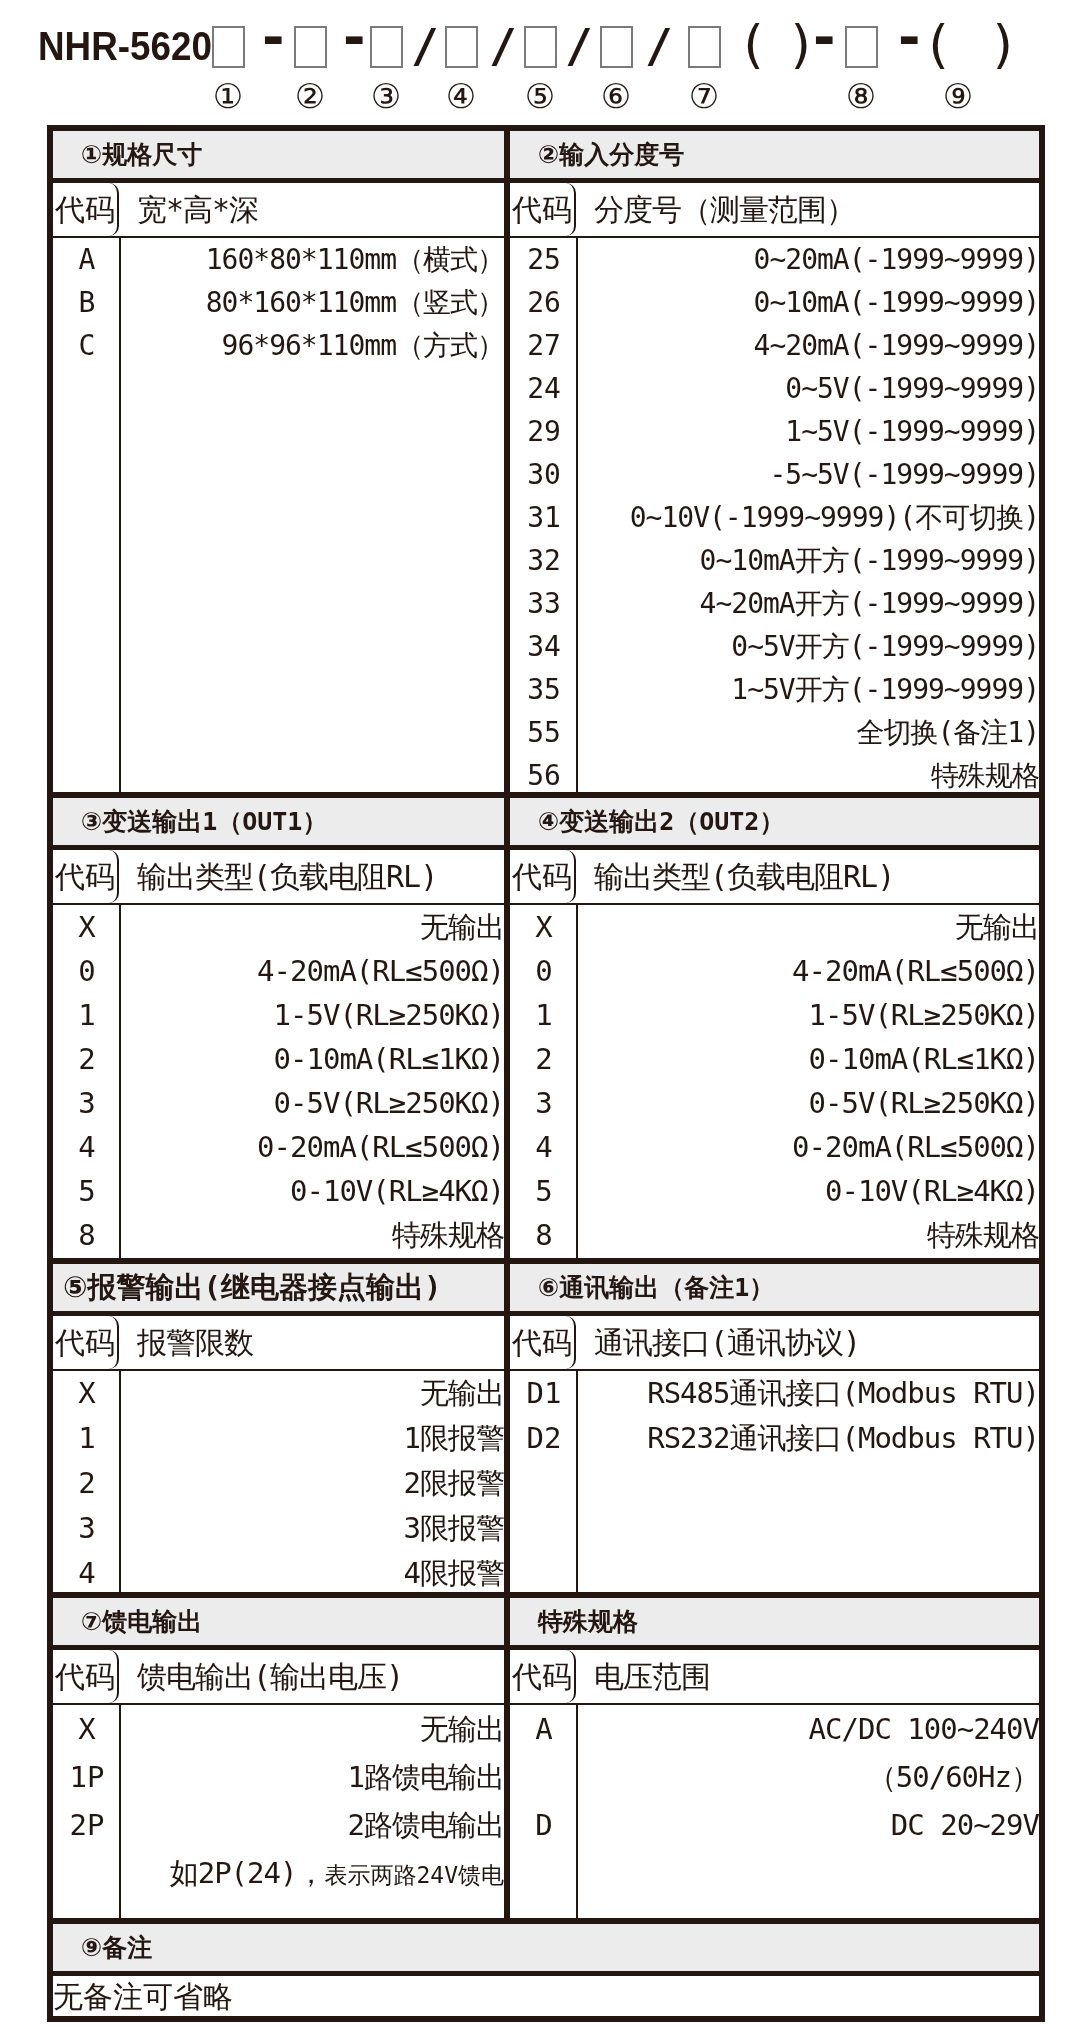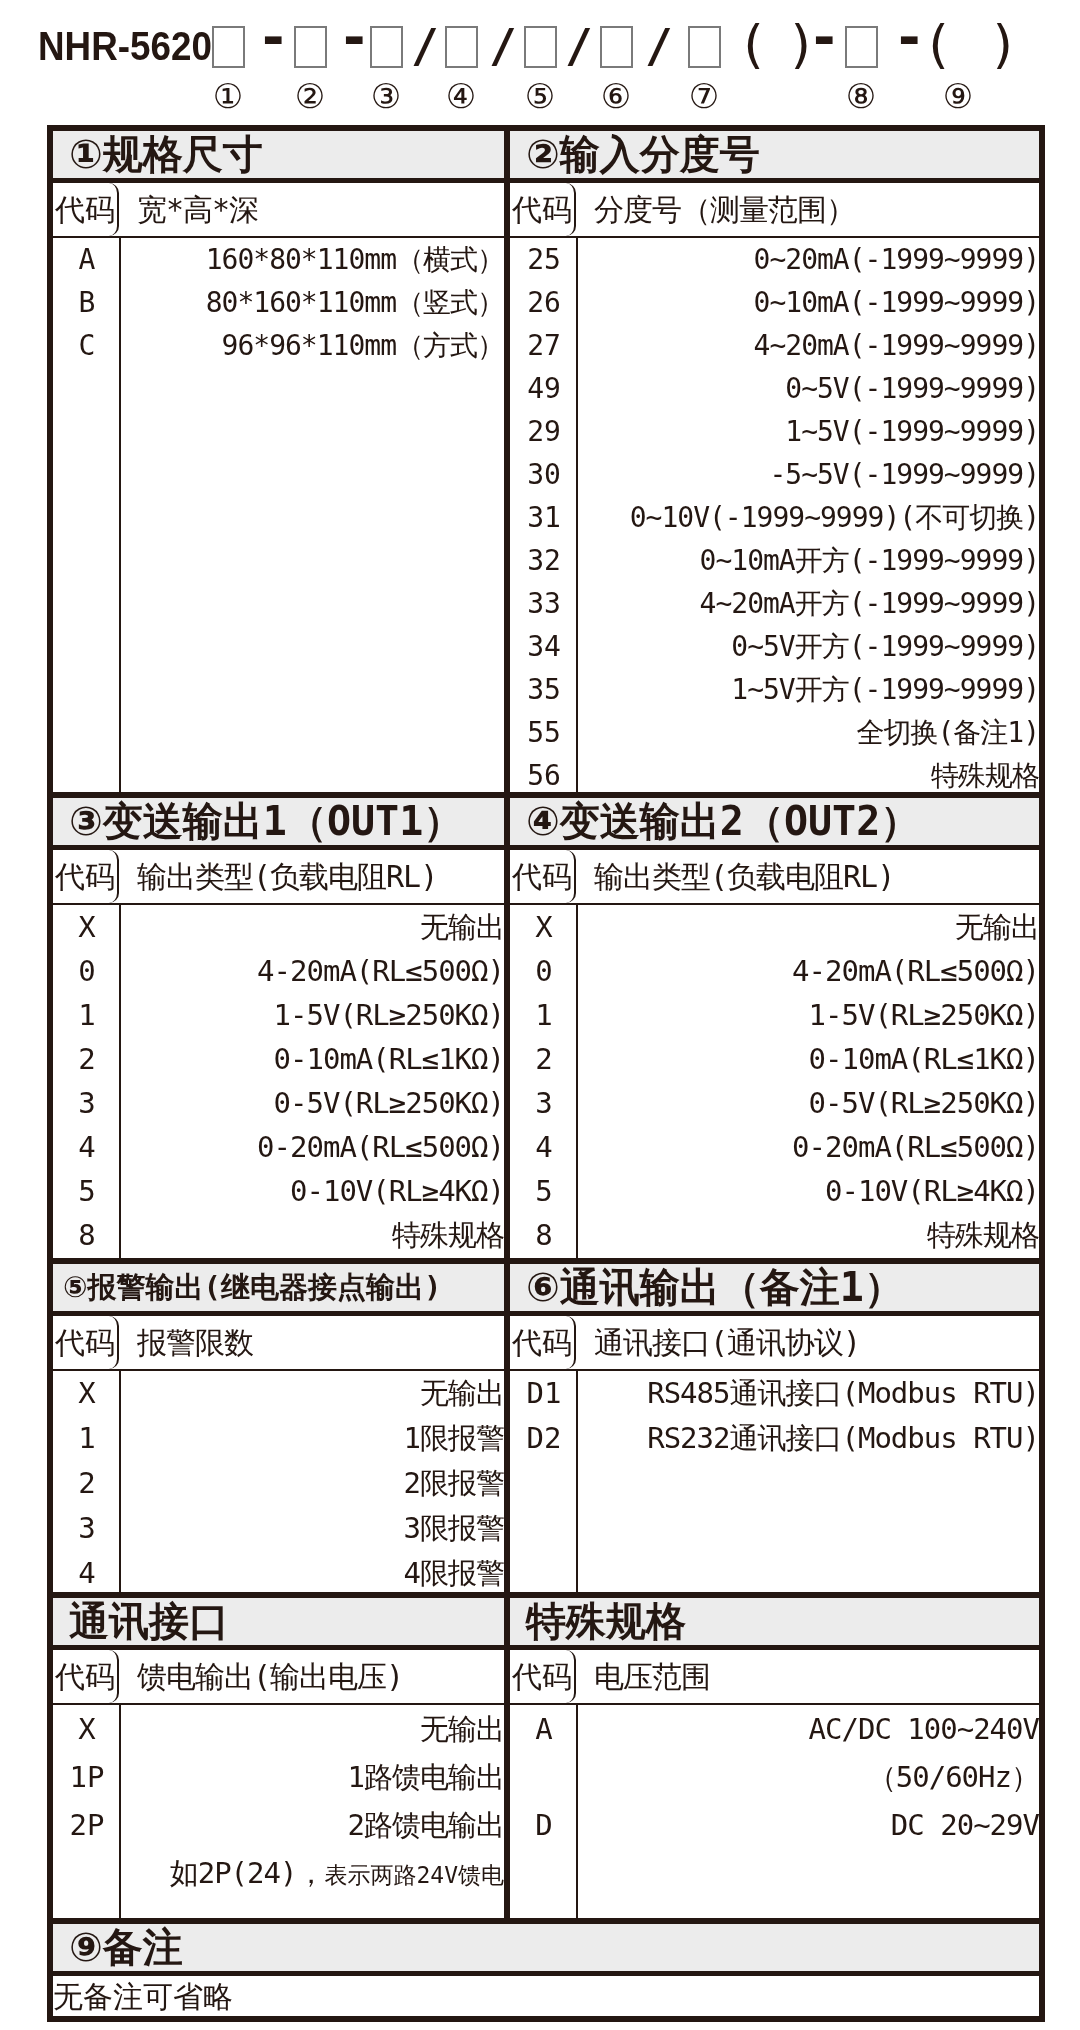--- a/index.html
+++ b/index.html
@@ -29,21 +29,21 @@
     display:flex;flex-direction:column;background:#fff;
   }
   .block{display:flex;flex-direction:row;box-sizing:border-box;flex:0 0 auto;}
   .block + .block{border-top:6px solid #241712;}
   .pane{display:flex;flex-direction:column;box-sizing:border-box;}
   .pane.left{width:457px;border-right:6px solid #241712;flex:0 0 auto;}
   .pane.right{flex:1 1 auto;min-width:0;}
   .pane.full{width:100%;}
   .band{
     height:47px;flex:0 0 auto;background:#ececec;border-bottom:5px solid #241712;
-    font-size:40px;font-weight:bold;line-height:47px;padding-left:16px;
+    font-size:25px;font-weight:bold;line-height:47px;padding-left:28px;
     white-space:nowrap;overflow:hidden;box-sizing:content-box;
   }
   .band.small-title{font-size:29px;padding-left:10px;}
   .colhead{
     height:53px;flex:0 0 auto;border-bottom:2px solid #241712;
     display:flex;flex-direction:row;font-size:30px;line-height:53px;white-space:nowrap;
   }
   .colhead .code{width:66px;flex:0 0 auto;border-right:2px solid #241712;text-align:center;box-sizing:border-box;border-radius:10px;}
   .colhead .desc{flex:1;padding-left:18px;overflow:hidden;letter-spacing:-1px;}
   .data{flex:1 1 auto;position:relative;display:flex;flex-direction:column;overflow:hidden;}
@@ -133,21 +133,21 @@
           </div>
         <div class="row">
             <div class="code">26</div>
             <div class="desc">0~10mA(-1999~9999)</div>
           </div>
         <div class="row">
             <div class="code">27</div>
             <div class="desc">4~20mA(-1999~9999)</div>
           </div>
         <div class="row">
-            <div class="code">49</div>
+            <div class="code">24</div>
             <div class="desc">0~5V(-1999~9999)</div>
           </div>
         <div class="row">
             <div class="code">29</div>
             <div class="desc">1~5V(-1999~9999)</div>
           </div>
         <div class="row">
             <div class="code">30</div>
             <div class="desc">-5~5V(-1999~9999)</div>
           </div>
@@ -312,21 +312,21 @@
         <div class="row">
             <div class="code">D2</div>
             <div class="desc">RS232通讯接口(Modbus RTU)</div>
           </div>
       </div>
     </div>
   </div>
 
   <div class="block blk4">
     <div class="pane left">
-      <div class="band">通讯接口</div>
+      <div class="band">⑦馈电输出</div>
       <div class="colhead">
         <div class="code">代码</div>
         <div class="desc">馈电输出(输出电压)</div>
       </div>
       <div class="data rows-48">
         <div class="row">
             <div class="code">X</div>
             <div class="desc">无输出</div>
           </div>
         <div class="row">

